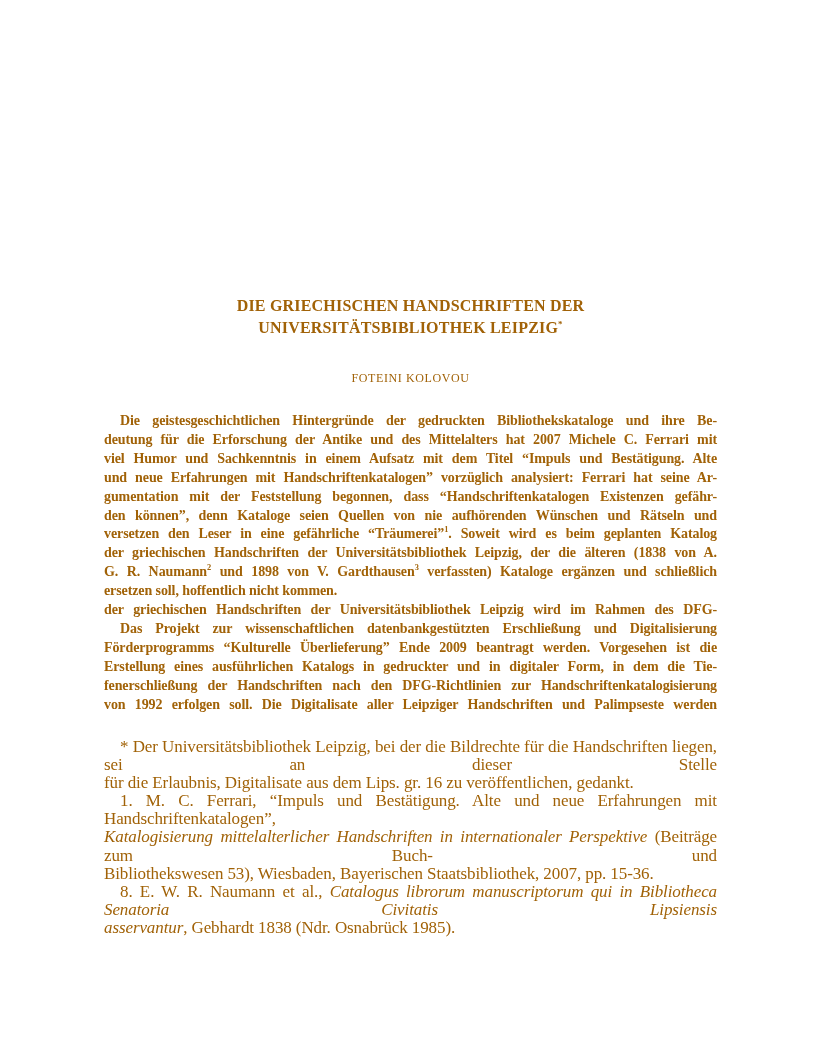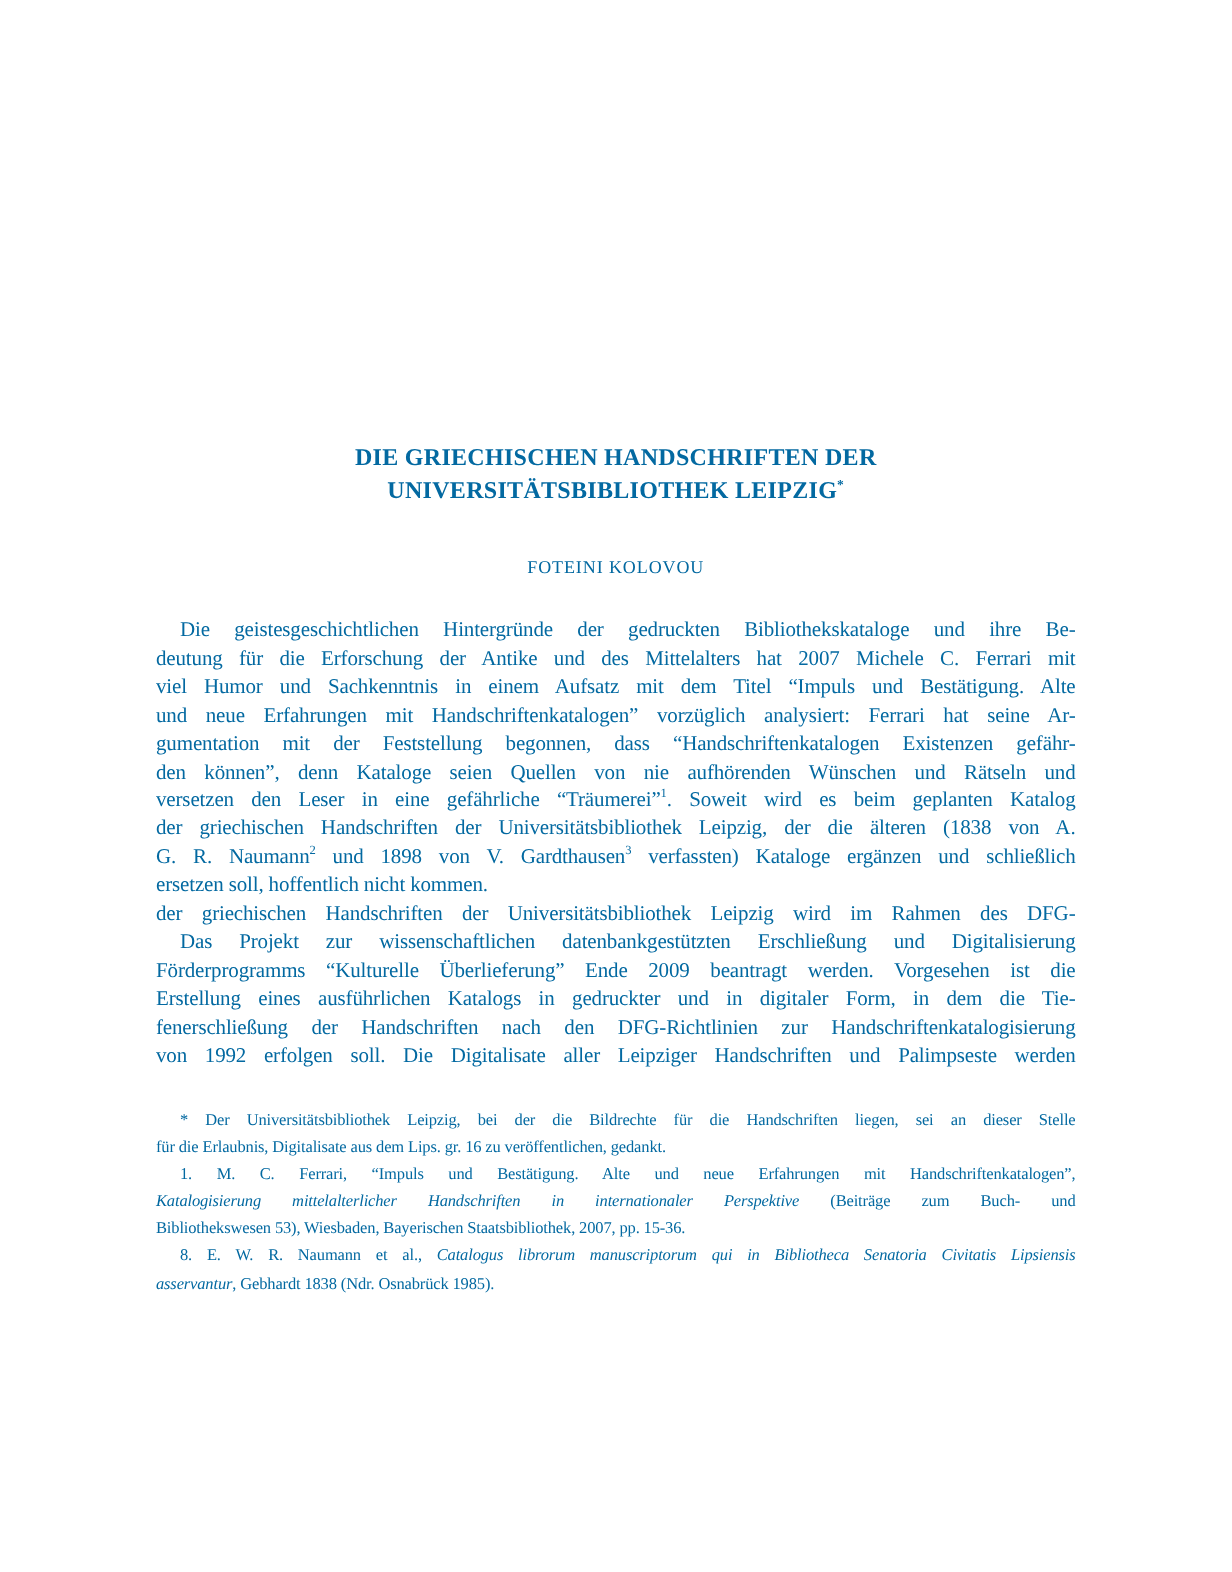--- a/index.html
+++ b/index.html
@@ -1,21 +1,21 @@
 <!DOCTYPE html>
 <html><head>
 <meta charset="utf-8">
 <style>
   html, body { margin: 0; padding: 0; background: #ffffff; }
   .page {
     position: relative;
     width: 821px;
     height: 1048px;
     background: #ffffff;
-    color: #0369a1;
+    color: #a16207;
     font-family: "Liberation Serif", serif;
     overflow: hidden;
   }
   .title-block {
     position: absolute;
     left: 104px;
     top: 295px;
     width: 613px;
     text-align: center;
   }
@@ -37,27 +37,28 @@
     letter-spacing: 0.6px;
   }
   .body-text {
     position: absolute;
     left: 104px;
     top: 412px;
     width: 613px;
     font-size: 14px;
     line-height: 18.9px;
     letter-spacing: -0.1px;
+    font-weight: bold;
   }
   .footnotes {
     position: absolute;
     left: 104px;
     top: 738px;
     width: 613px;
-    font-size: 11px;
+    font-size: 17px;
     line-height: 18.1px;
     letter-spacing: -0.1px;
   }
   .body-line, .footnote-line {
     text-align: justify;
     text-align-last: justify;
   }
   .body-line.last, .footnote-line.last {
     text-align-last: left;
   }

